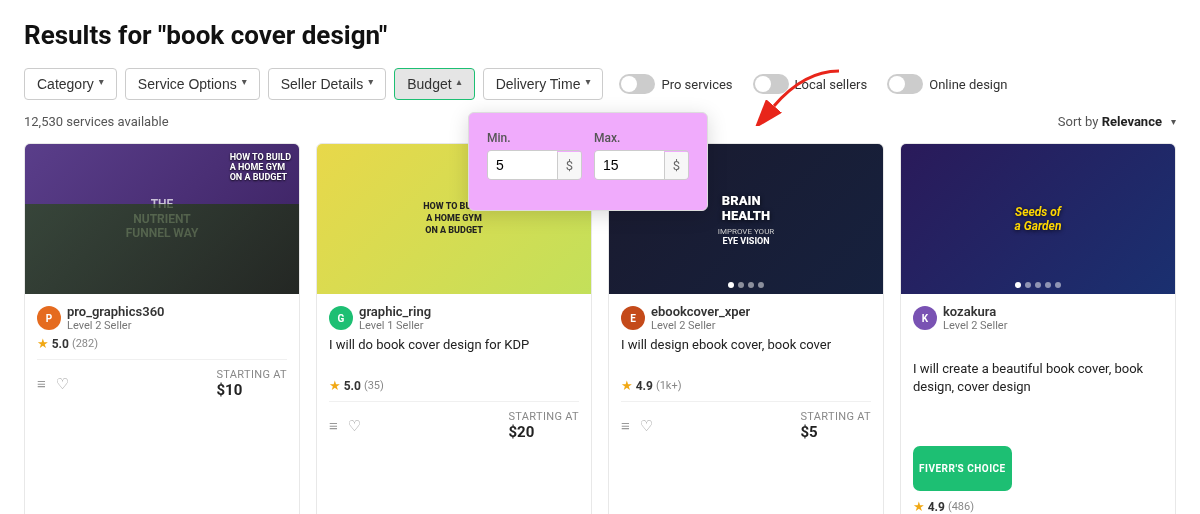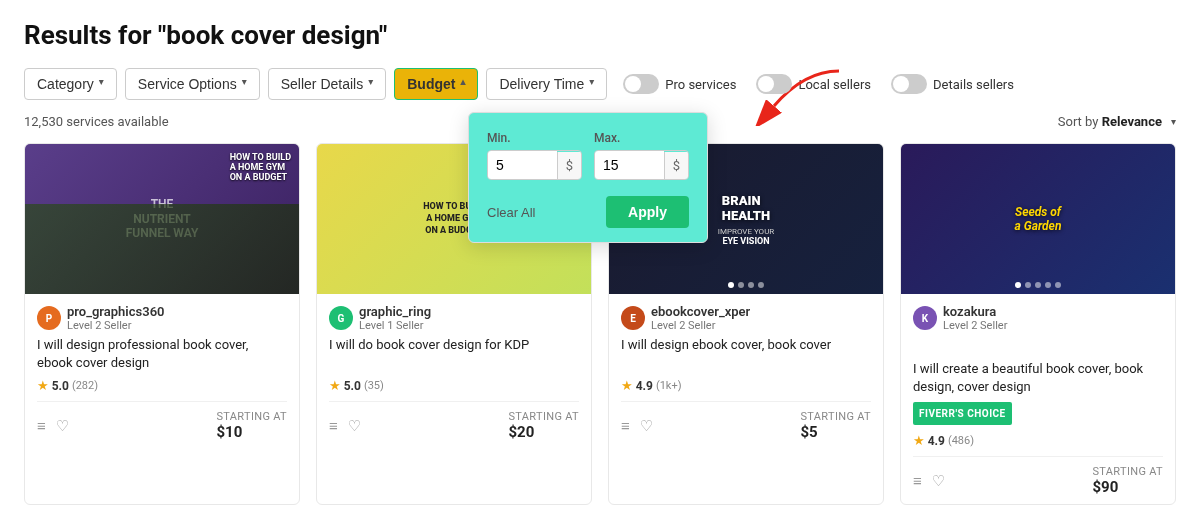--- a/index.html
+++ b/index.html
@@ -35,23 +35,22 @@
       border: 1.5px solid #ccc;
       border-radius: 4px;
       background: #fff;
       font-size: 14px;
       font-weight: 500;
       color: #333;
       cursor: pointer;
       white-space: nowrap;
     }
     .filter-btn.active {
-      background: #eab308;
+      background: #e5e5e5;
       border-color: #1dbf73;
-      font-weight: bold;
     }
     .chevron-icon {
       font-size: 10px;
       color: #555;
     }
     .toggles-group {
       display: flex;
       align-items: center;
       gap: 20px;
       margin-left: 8px;
@@ -194,34 +193,35 @@
     .price {
       font-size: 15px;
       font-weight: 700;
       color: #222;
     }
     .fiverrs-choice {
       background: #1dbf73;
       color: #fff;
       font-size: 10px;
       font-weight: 700;
-      padding: 6px 6px;
-      border-radius: 2px;
+      padding: 17px 6px;
+      border-radius: 7px;
       text-transform: uppercase;
       letter-spacing: 0.05em;
       margin-bottom: 4px;
       display: inline-block;
+      margin-top: 44px;
     }
 
     
     .dropdown-popup {
       position: absolute;
       top: 44px;
       left: 444px;
-      background: #5eead4;
+      background: #f0abfc;
       border: 1px solid #ddd;
       border-radius: 6px;
       box-shadow: 0 4px 20px rgba(0,0,0,0.15);
       padding: 18px 18px 14px 18px;
       z-index: 100;
       width: 240px;
     }
     .popup-row {
       display: flex;
       gap: 12px;
@@ -361,45 +361,41 @@
       <div class="toggle-item">
         <div class="toggle-switch"></div>
         <span>Pro services</span>
       </div>
       <div class="toggle-item">
         <div class="toggle-switch"></div>
         <span>Local sellers</span>
       </div>
       <div class="toggle-item">
         <div class="toggle-switch"></div>
-        <span>Details sellers</span>
+        <span>Online design</span>
       </div>
     </div>
 
     <div class="dropdown-popup">
       <div class="popup-row">
         <div class="popup-field">
           <label>Min.</label>
           <div class="popup-input-wrap">
             <input class="popup-input" type="text" value="5" style="">
             <span class="popup-currency">$</span>
           </div>
         </div>
         <div class="popup-field">
           <label>Max.</label>
           <div class="popup-input-wrap">
             <input class="popup-input" type="text" value="15" style="">
             <span class="popup-currency">$</span>
           </div>
         </div>
       </div>
-      <div class="popup-actions">
-        <button class="clear-all-btn">Clear All</button>
-        <button class="apply-btn">Apply</button>
-      </div>
     </div>
   </div>
 
   <div class="results-bar">
     <span class="results-count">12,530 services available</span>
     <div style="display:flex;align-items:center;gap:9px;cursor:pointer;">
       <span class="sort-by">Sort by <strong>Relevance</strong></span>
       <span style="font-size:10px;color:#555;">▾</span>
     </div>
   </div>
@@ -415,21 +411,20 @@
         <div style="position:absolute;top:8px;right:8px;font-size:9px;color:#fff;font-weight:700;text-shadow:0 1px 2px rgba(0,0,0,0.8);">HOW TO BUILD<br>A HOME GYM<br>ON A BUDGET</div>
       </div>
       <div class="card-body">
         <div class="seller-info">
           <div class="avatar" style="background:#e56b1f;">P</div>
           <div>
             <div class="seller-name">pro_graphics360</div>
             <div class="seller-level">Level 2 Seller</div>
           </div>
         </div>
-        <div class="card-title">I will design professional book cover, ebook cover design</div>
         <div class="rating-row">
           <span class="star">★</span>
           <span class="rating-val">5.0</span>
           <span class="rating-count">(282)</span>
         </div>
         <div class="card-footer">
           <div class="footer-icons">
             <span class="icon-btn">≡</span>
             <span class="icon-btn">♡</span>
           </div>

